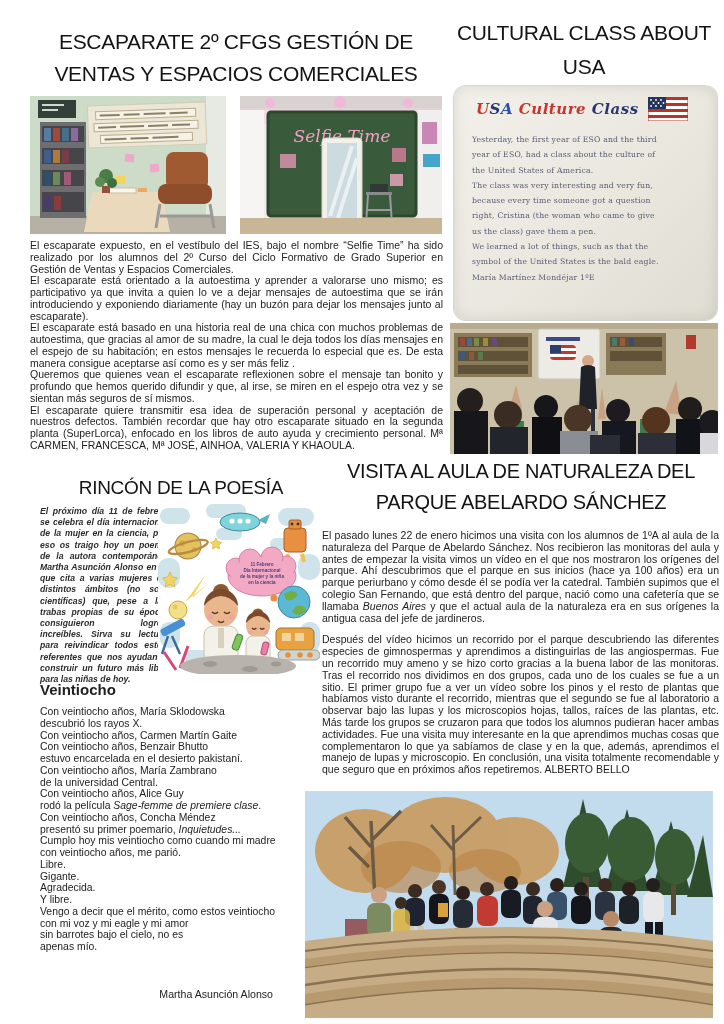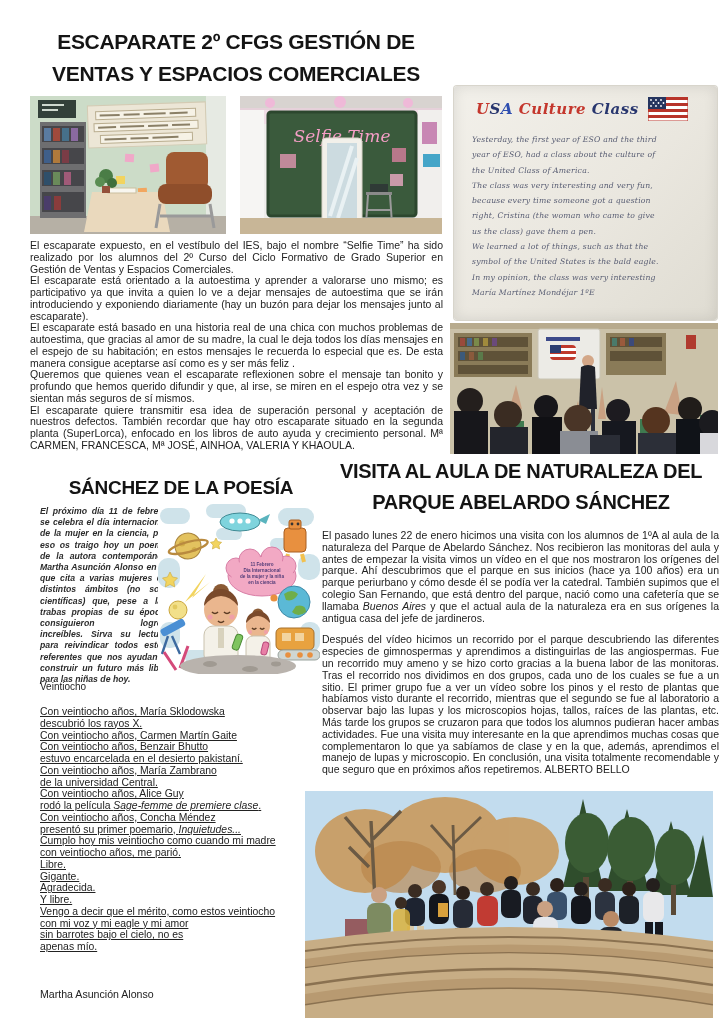--- a/index.html
+++ b/index.html
@@ -1,45 +1,45 @@
 <!DOCTYPE html>
 <html><head>
 <meta charset="utf-8">
 <style>
   html,body{margin:0;padding:0;background:#888;}
   .page{position:relative;width:724px;height:1024px;background:#ffffff;
         font-family:"Liberation Sans",sans-serif;color:#1f1f1f;overflow:hidden;margin:0 auto;}
-  h1,h2,h3{margin:0;font-weight:bold;color:#141414;text-align:center;letter-spacing:-0.3px;}
+  h1,h2,h3{margin:0;font-weight:normal;color:#141414;text-align:center;letter-spacing:-0.3px;}
   .h-esc{position:absolute;left:28px;top:26px;width:416px;font-size:21px;line-height:1.5;}
   .h-cult{position:absolute;left:450px;top:16px;width:268px;font-size:21px;line-height:1.62;}
   .h-visita{position:absolute;left:322px;top:456px;width:398px;font-size:20px;line-height:1.55;}
   .h-poesia{position:absolute;left:42px;top:477px;width:278px;font-size:19px;}
   .photos-row{position:absolute;left:30px;top:96px;width:412px;height:116px;}
   .photo1{position:absolute;left:0;top:0;}
   .photo2{position:absolute;left:210px;top:0;}
   .body-esc{position:absolute;left:30px;top:240px;width:413px;font-size:10.5px;
             line-height:11.75px;text-align:justify;color:#222;}
   .body-visita{position:absolute;left:322px;top:530px;width:397px;font-size:10.5px;
             line-height:11.8px;text-align:justify;color:#222;}
   .body-visita .para{margin-bottom:10px;}
-  .note{position:absolute;left:454px;top:86px;width:263px;height:234px;border-radius:3px;
+  .note{position:absolute;left:454px;top:86px;width:263px;height:234px;border-radius:12px;
         background:linear-gradient(135deg,#f2f0ea 0%,#eae7df 55%,#dfdcd2 100%);
         box-shadow:inset 0 0 14px rgba(0,0,0,0.10), 0 0 0 1px #d8d5cc;}
   .note-head{position:absolute;top:11px;left:22px;right:12px;display:flex;align-items:center;gap:9px;
         font-family:"DejaVu Serif",serif;font-style:italic;font-weight:bold;font-size:15px;letter-spacing:0.5px;}
   .note-lines{position:absolute;top:46px;left:18px;right:8px;
-        font-family:"DejaVu Serif",serif;font-style:italic;font-size:7.7px;color:#575c72;}
+        font-family:"DejaVu Serif",serif;font-size:7.7px;color:#575c72;}
   .note-line{line-height:15.3px;white-space:nowrap;letter-spacing:0.2px;}
   .classroom{position:absolute;left:450px;top:323px;}
   .intro{position:absolute;left:40px;top:506px;width:127px;font-size:8.7px;line-height:11.2px;
          font-style:italic;font-weight:bold;color:#2c2c2c;text-align:justify;}
   .illus{position:absolute;left:158px;top:502px;}
-  .poem-title{position:absolute;left:40px;top:681px;font-size:10px;color:#222;}
-  .poem{position:absolute;left:40px;top:706px;width:300px;font-size:10.4px;line-height:11.75px;color:#222;text-decoration:underline;}
-  .poem-author{position:absolute;left:40px;top:988px;width:233px;font-size:10.6px;color:#222;}
+  .poem-title{position:absolute;left:40px;top:681px;font-size:15px;color:#222;font-weight:bold;}
+  .poem{position:absolute;left:40px;top:706px;width:300px;font-size:10.4px;line-height:11.75px;color:#222;}
+  .poem-author{position:absolute;left:40px;top:988px;width:233px;text-align:right;font-size:10.6px;color:#222;}
   .group{position:absolute;left:305px;top:791px;}
   svg text{font-family:"Liberation Sans",sans-serif;}
   .neon{font-family:"DejaVu Serif",serif;font-style:italic;}
 </style>
 </head>
 <body>
 
 <div class="page">
 
   <h1 class="h-esc">ESCAPARATE 2º CFGS GESTIÓN DE VENTAS Y ESPACIOS COMERCIALES</h1>
@@ -149,20 +149,21 @@
   </div>
 
   <div class="body-esc">
       <div class="para">El escaparate expuesto, en el vestíbulo del IES, bajo el nombre “Selfie Time” ha sido realizado por los alumnos del 2º Curso del Ciclo Formativo de Grado Superior en Gestión de Ventas y Espacios Comerciales.</div>
       <div class="para">El escaparate está orientado a la autoestima y aprender a valorarse uno mismo; es participativo ya que invita a quien lo ve a dejar mensajes de autoestima que se irán introduciendo y exponiendo diariamente (hay un buzón para dejar los mensajes junto al escaparate).</div>
       <div class="para">El escaparate está basado en una historia real de una chica con muchos problemas de autoestima, que gracias al amor de su madre, la cual le deja todos los días mensajes en el espejo de su habitación; en estos mensajes le recuerda lo especial que es. De esta manera consigue aceptarse así como es y ser más feliz .</div>
       <div class="para">Queremos que quienes vean el escaparate reflexionen sobre el mensaje tan bonito y profundo que hemos querido difundir y que, al irse, se miren en el espejo otra vez y se sientan más seguros de sí mismos.</div>
       <div class="para"> El escaparate quiere transmitir esa idea de superación personal y aceptación de nuestros defectos.  También recordar que hay  otro  escaparate situado en la segunda planta (SuperLorca), enfocado en los libros de auto ayuda y crecimiento personal. Mª CARMEN, FRANCESCA, Mª JOSÉ, AINHOA, VALERIA Y KHAOULA.</div>
     </div>
 
+  <h2 class="h-cult">CULTURAL CLASS ABOUT USA</h2>
 
   <div class="note">
     <div class="note-head">
       <span><span style="color: rgb(196, 55, 45);">U</span><span style="color: rgb(40, 54, 110);">S</span><span style="color: rgb(47, 79, 176);">A</span><span style="color: rgb(196, 55, 45);"> Culture</span><span style="color: rgb(40, 54, 110);"> Class</span></span>
       <svg width="40" height="24" viewBox="0 0 40 24">
         <rect width="40" height="24" fill="#ffffff" stroke="#b8342a"></rect>
         <g fill="#b8342a">
           <rect y="0" width="40" height="3"></rect>
             <rect y="6" width="40" height="3"></rect>
             <rect y="12" width="40" height="3"></rect>
@@ -178,28 +179,27 @@
             <circle cx="15.5" cy="6" r="0.9"></circle>
           <circle cx="3" cy="9" r="0.9"></circle>
             <circle cx="8" cy="9" r="0.9"></circle>
             <circle cx="13" cy="9" r="0.9"></circle>
         </g>
       </svg>
     </div>
     <div class="note-lines">
         <div class="note-line">Yesterday, the first year of ESO and the third</div>
         <div class="note-line">year of ESO, had a class about the culture of</div>
-        <div class="note-line">the United Class of America.</div>
+        <div class="note-line">the United States of America.</div>
         <div class="note-line">The class was very interesting and very fun,</div>
         <div class="note-line">because every time someone got a question</div>
         <div class="note-line">right, Cristina (the woman who came to give</div>
         <div class="note-line">us the class) gave them a pen.</div>
         <div class="note-line">We learned a lot of things, such as that the</div>
         <div class="note-line">symbol of the United States is the bald eagle.</div>
-        <div class="note-line">In my opinion, the class was very interesting</div>
         <div class="note-line">María Martínez Mondéjar 1ºE</div>
       </div>
   </div>
 
   <svg class="classroom" width="268" height="131" viewBox="0 0 268 131">
     <rect width="268" height="131" fill="#cbc2a9"></rect>
     <rect x="0" y="0" width="268" height="6" fill="#b8ab8e"></rect>
     <g>
       <rect x="4" y="10" width="78" height="44" fill="#8a7b58"></rect>
       <rect x="8" y="14" width="70" height="10" fill="#5f5238"></rect>
@@ -265,21 +265,21 @@
       <rect x="140" y="112" width="30" height="19" fill="#2a2d36"></rect>
     </g>
   </svg>
 
   <h2 class="h-visita">VISITA AL AULA DE NATURALEZA DEL PARQUE ABELARDO SÁNCHEZ</h2>
   <div class="body-visita">
       <div class="para">El pasado lunes 22 de enero hicimos una visita con los alumnos de 1ºA al aula de la naturaleza del Parque de Abelardo Sánchez. Nos recibieron las monitoras del aula y antes de empezar la visita vimos un vídeo en el que nos mostraron los orígenes del parque. Ahí descubrimos que el parque en sus inicios (hace ya 100 años) era un parque periurbano y cómo desde él se podía ver la catedral. También supimos que el colegio San Fernando, que está dentro del parque, nació como una cafetería que se llamaba <i>Buenos Aires</i> y que el actual aula de la naturaleza era en sus orígenes la antigua casa del jefe de jardineros.</div>
       <div class="para">Después del vídeo hicimos un recorrido por el parque descubriendo las diferentes especies de gimnospermas y aprendimos a distinguirlas de las angiospermas. Fue un recorrido muy ameno y se hizo corto gracias a la buena labor de las monitoras. Tras el recorrido nos dividimos en dos grupos, cada uno de los cuales se fue a un sitio. El primer grupo fue a ver un vídeo sobre los pinos y el resto de plantas que habíamos visto durante el recorrido, mientras que el segundo se fue al laboratorio a observar bajo las lupas y los microscopios hojas, tallos, raíces de las plantas, etc. Más tarde los grupos se cruzaron para que todos los alumnos pudieran hacer ambas actividades. Fue una visita muy interesante en la que aprendimos muchas cosas que complementaron lo que ya sabíamos de clase y en la que, además, aprendimos el manejo de lupas y microscopio. En conclusión, una visita totalmente recomendable y que seguro que en próximos años repetiremos. ALBERTO BELLO</div>
     </div>
 
-  <h3 class="h-poesia">SÁNCHEZ DE LA POESÍA</h3>
+  <h3 class="h-poesia">RINCÓN DE LA POESÍA</h3>
   <div class="intro">El próximo día 11 de febrero se celebra el día internacional de la mujer en la ciencia, por eso os traigo hoy un poema de la autora contemporánea Martha Asunción Alonso en el que cita a varias mujeres de distintos ámbitos (no solo científicas) que, pese a las trabas propias de su época, consiguieron logros increíbles. Sirva su lectura para reivindicar todos estos referentes que nos ayudan a construir un futuro más libre para las niñas de hoy.</div>
 
   <svg class="illus" width="162" height="172" viewBox="0 0 162 172">
     <rect width="162" height="172" fill="#ffffff"></rect>
     <g fill="#cfe3ea">
       <rect x="2" y="6" width="30" height="16" rx="8"></rect>
         <rect x="48" y="2" width="40" height="14" rx="7"></rect>
       <rect x="120" y="6" width="36" height="18" rx="9"></rect>
         <rect x="0" y="56" width="22" height="30" rx="10"></rect>
       <rect x="140" y="52" width="22" height="26" rx="10"></rect>

